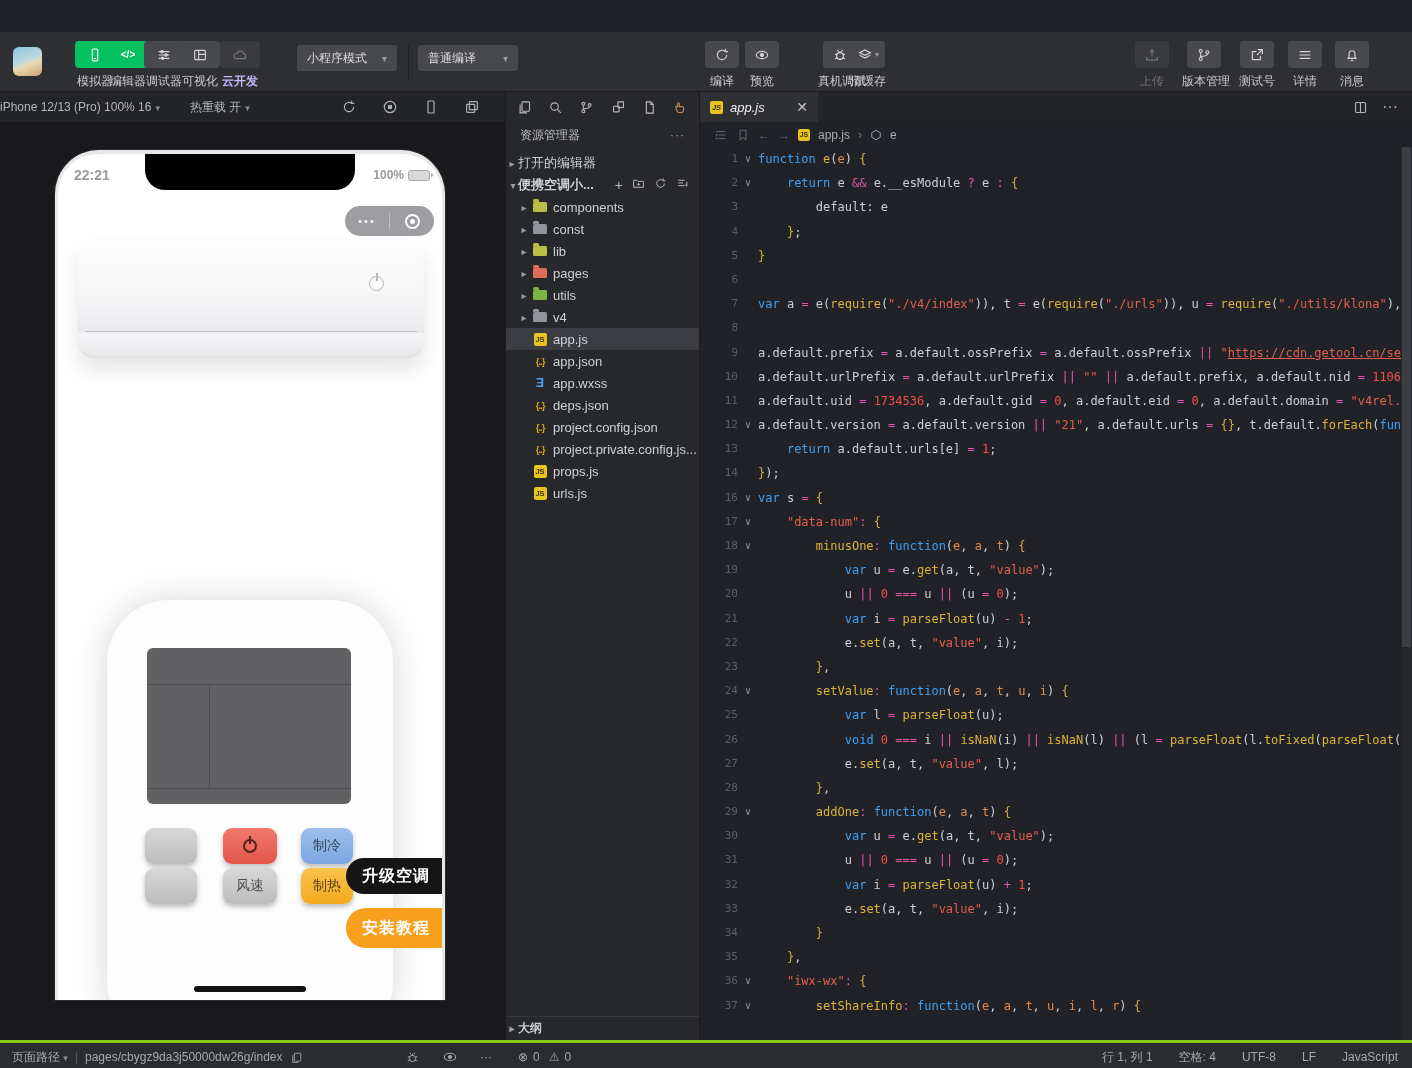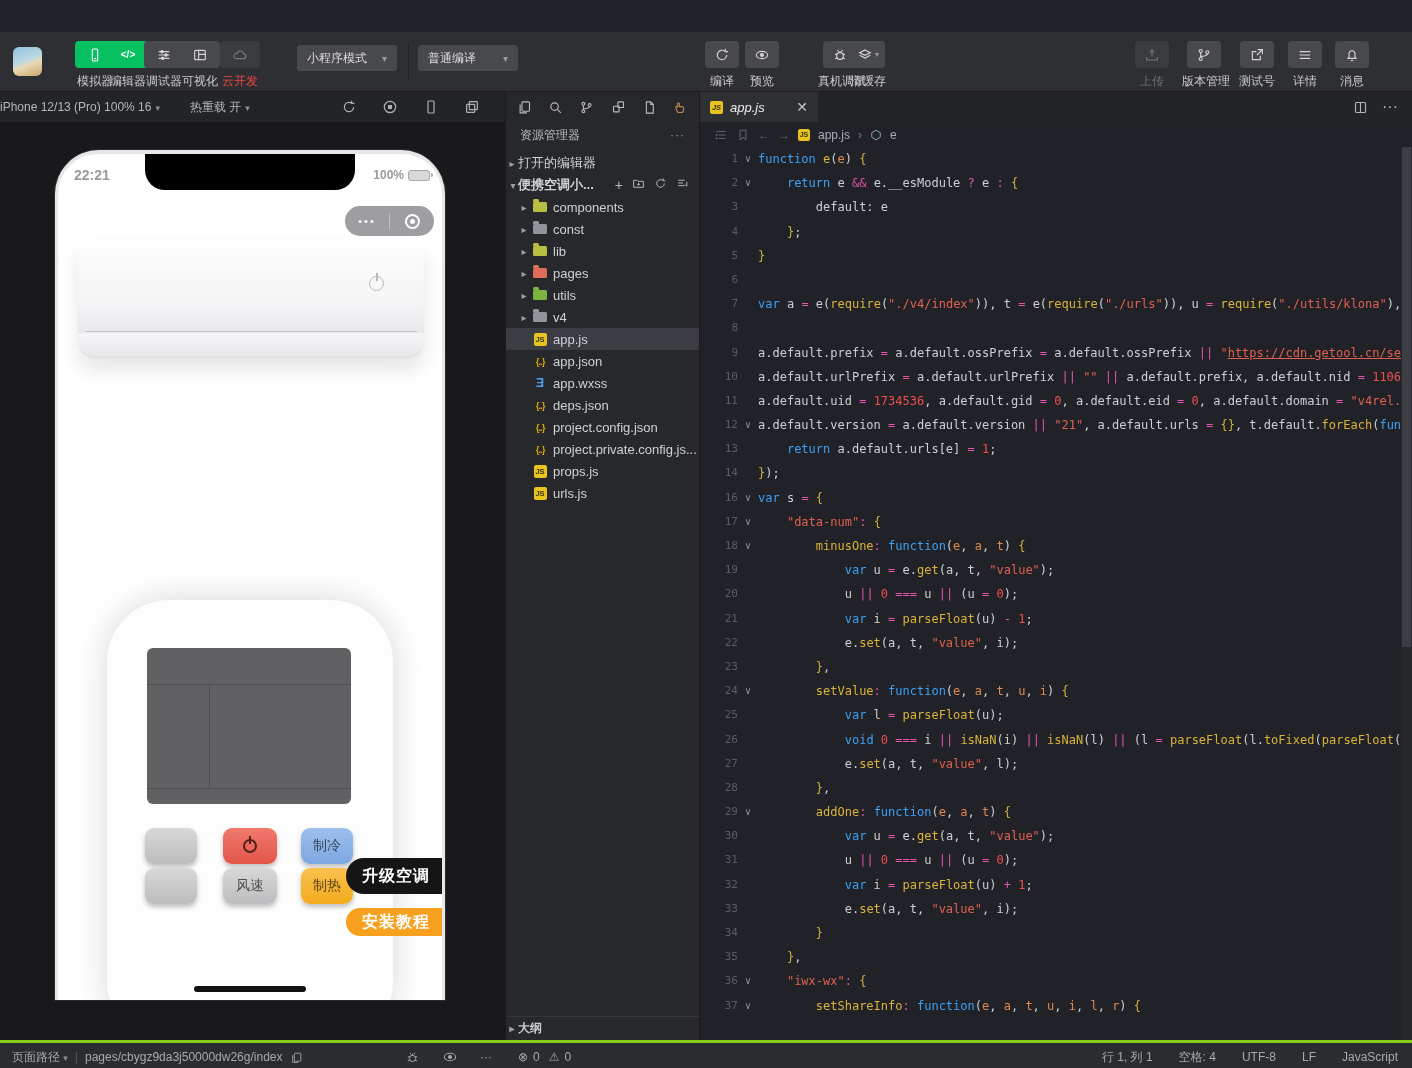--- a/index.html
+++ b/index.html
@@ -19,21 +19,21 @@
   .glyph-close { font-size:17px; line-height:1; }
 
   
   .toolbar { position:absolute; left:0; top:32px; width:1412px; height:60px; background:#2e2f32; border-bottom:1px solid #1e1e21; }
   .avatar { position:absolute; left:13px; top:15px; width:29px; height:29px; border-radius:6px; background:linear-gradient(160deg,#8fc3e0 0%,#bcd8e2 45%,#e8d9b4 60%,#caa36b 100%); }
   .tool-btn { position:absolute; width:64px; text-align:center; top:9px; }
   .tool-btn .ibox { width:40px; height:27px; margin:0 auto; border-radius:4px; background:#48494d; display:flex; align-items:center; justify-content:center; color:#d5d5d7; font-size:11px; }
   .tool-btn.active .ibox { background:#07c160; color:#fff; }
   .tool-btn.disabled .ibox { background:#3a3b3e; color:#77787c; }
   .tool-btn .lbl { margin-top:5px; font-size:12px; color:#c9cacd; }
-  .tool-btn.disabled .lbl { color:#ef4444; }
+  .tool-btn.disabled .lbl { color:#c4b5fd;font-weight:bold; }
   .dropdown { position:absolute; top:13px; height:26px; background:#48494d; border-radius:3px; display:flex; align-items:center; padding:0 10px; font-size:12px; color:#dcdcde; }
   .dropdown .caret { margin-left:auto; color:#9b9c9f; font-size:10px; }
   .vsep { position:absolute; top:12px; width:1px; height:36px; background:#222326; }
   .mini-action { position:absolute; top:9px; width:44px; text-align:center; }
   .mini-action .ibox { width:34px; height:27px; margin:0 auto; border-radius:4px; background:#48494d; color:#d5d5d7; display:flex; align-items:center; justify-content:center; gap:2px; }
   .mini-action .lbl { margin-top:5px; font-size:12px; color:#c9cacd; white-space:nowrap; }
   .mini-action.disabled .ibox { background:#3a3b3e; color:#77787c; }
   .mini-action.disabled .lbl { color:#707174; }
 
   
@@ -383,21 +383,21 @@
                 <span class="pow-glyph"></span>
               </div>
             <div class="r-btn blue" style="left:194px;top:228px;">制冷</div>
             <div class="r-btn" style="left:38px;top:268px;"></div>
             <div class="r-btn" style="left:116px;top:268px;width:54px;">风速</div>
             <div class="r-btn orange" style="left:194px;top:268px;">制热</div>
           </div>
 
           <div id="badges">
               <div class="badge" style="background: rgb(21, 21, 21); top: 704px;">升级空调</div>
-              <div class="badge" style="background: rgb(247, 160, 29); top: 754px; height: 28px; border-radius: 21px 0px 0px 21px;">安装教程</div>
+              <div class="badge" style="background: rgb(247, 160, 29); top: 754px; height: 40px; border-radius: 21px 0px 0px 21px;">安装教程</div>
             </div>
           <div class="home-bar"></div>
         </div>
       </div>
     </div>
 
     <div class="explorer">
       <div class="icon-strip">
         <span class="strip-icon">
             <svg class="ic" width="15" height="15" viewBox="0 0 24 24" fill="none" stroke="currentColor" stroke-width="1.8">

